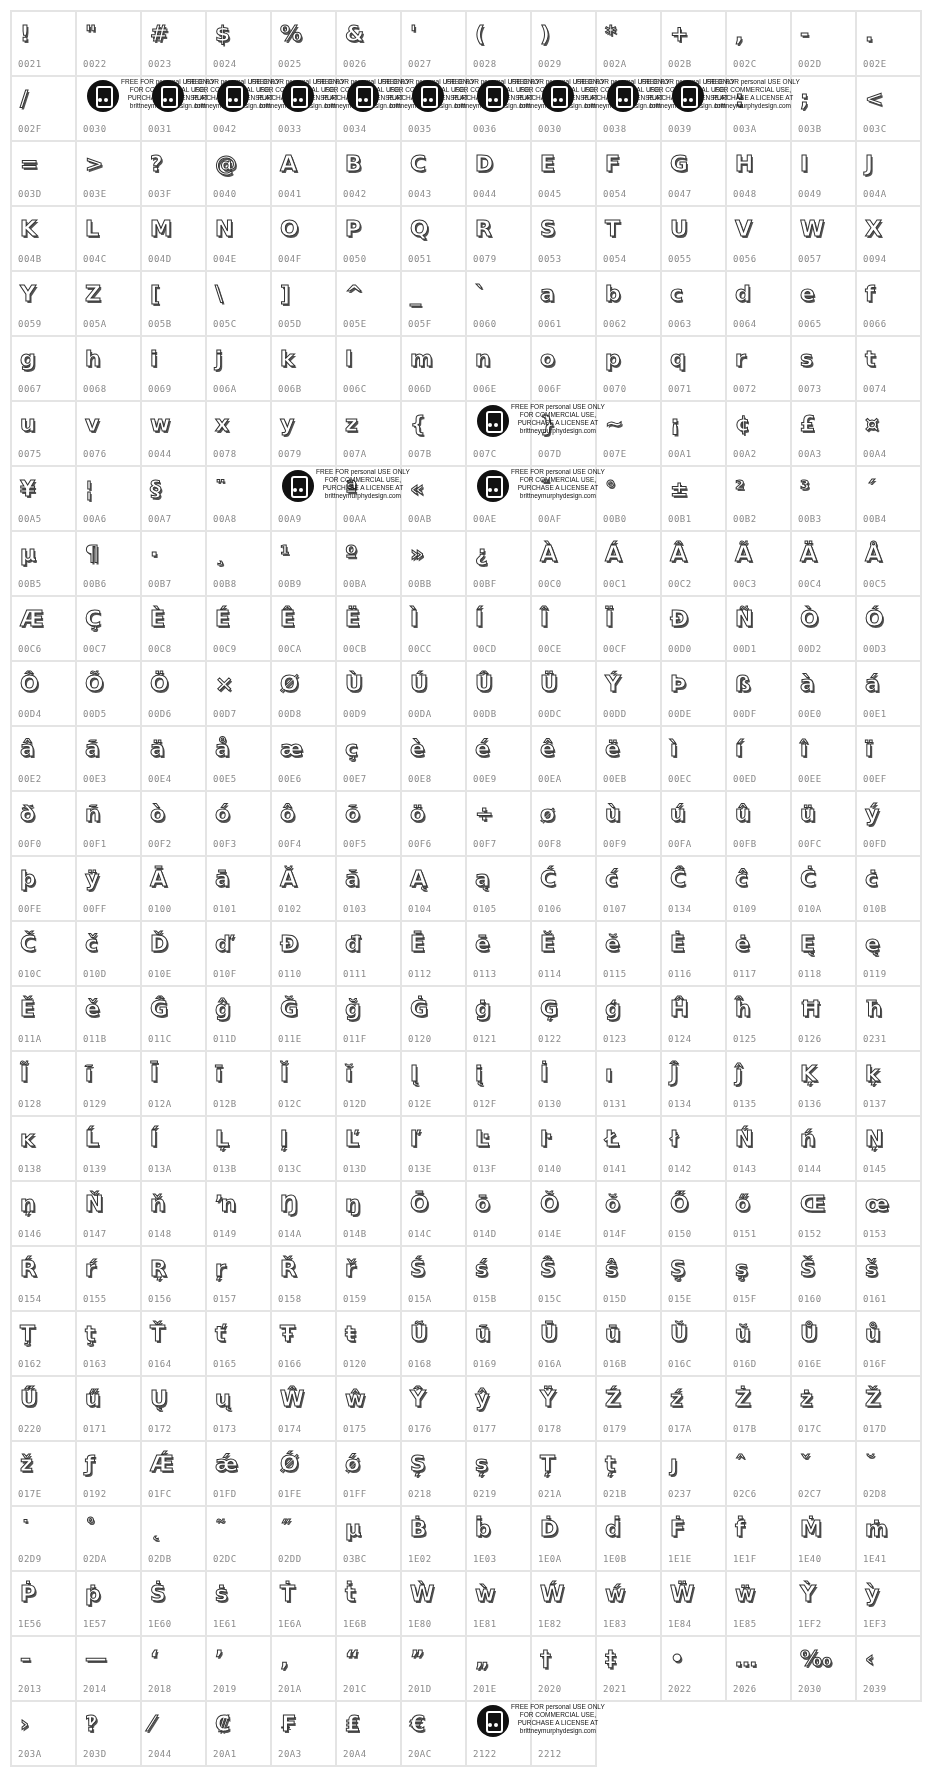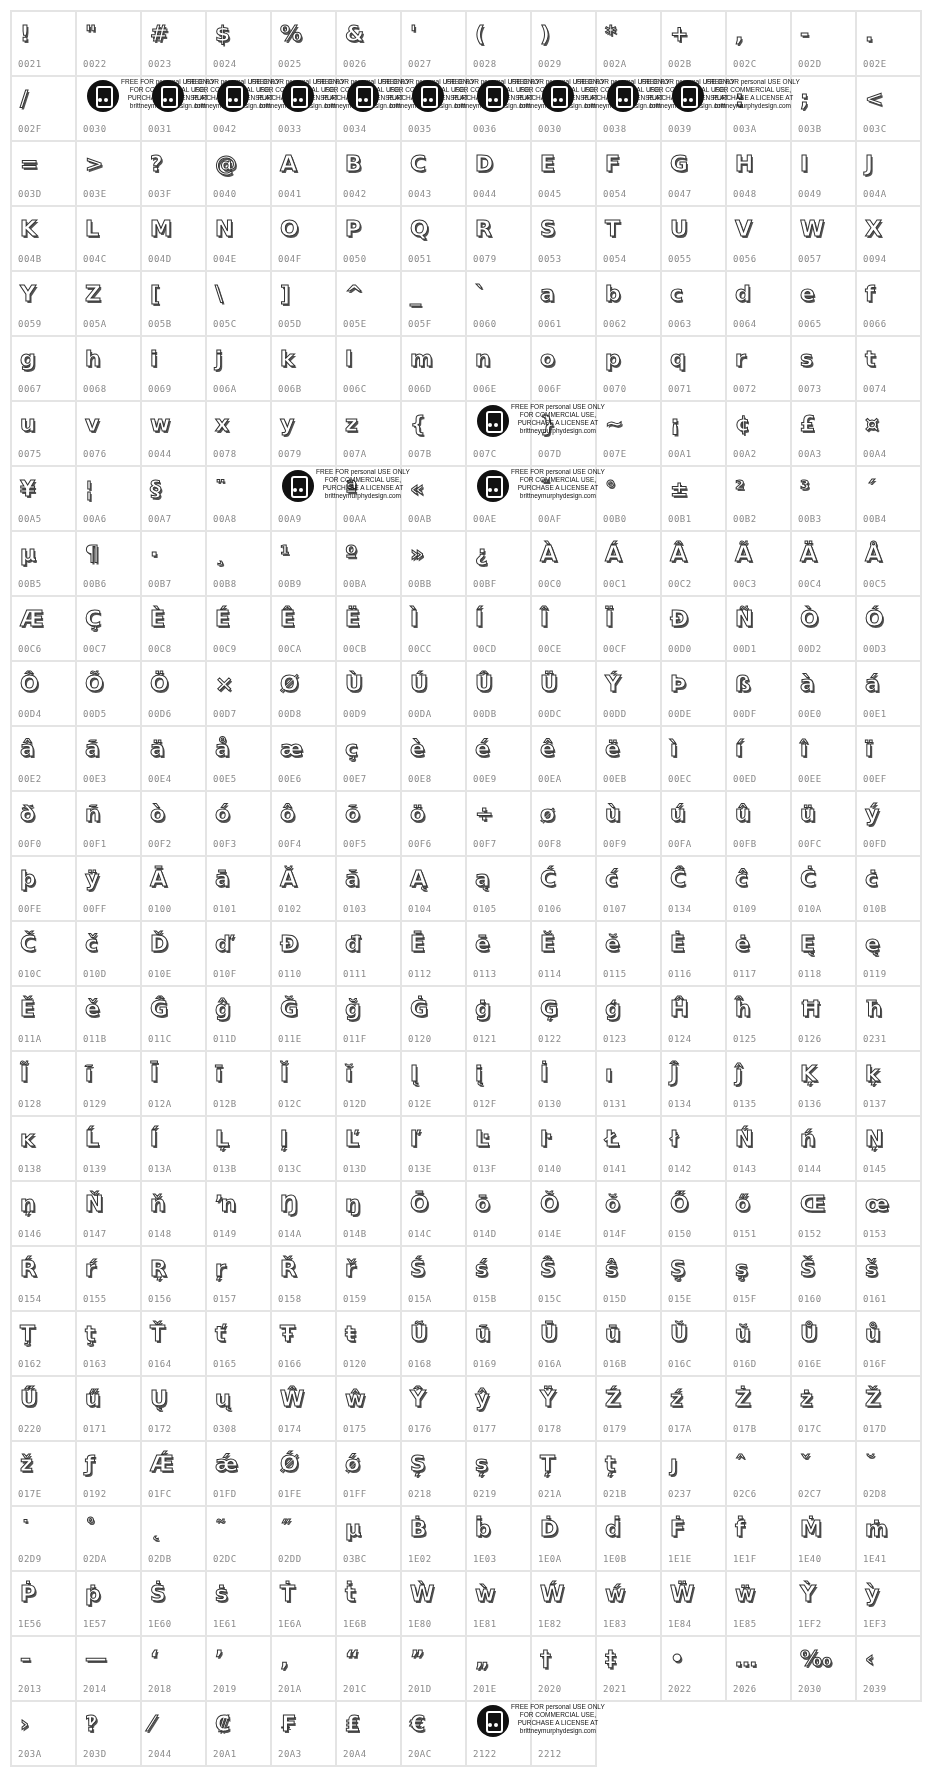--- a/index.html
+++ b/index.html
@@ -1252,21 +1252,21 @@
     <div class="cell">
     <span class="glyph">ű</span>
     <span class="code">0171</span>
   </div>
     <div class="cell">
     <span class="glyph">Ų</span>
     <span class="code">0172</span>
   </div>
     <div class="cell">
     <span class="glyph">ų</span>
-    <span class="code">0308</span>
+    <span class="code">0173</span>
   </div>
     <div class="cell">
     <span class="glyph">Ŵ</span>
     <span class="code">0174</span>
   </div>
     <div class="cell">
     <span class="glyph">ŵ</span>
     <span class="code">0175</span>
   </div>
     <div class="cell">

